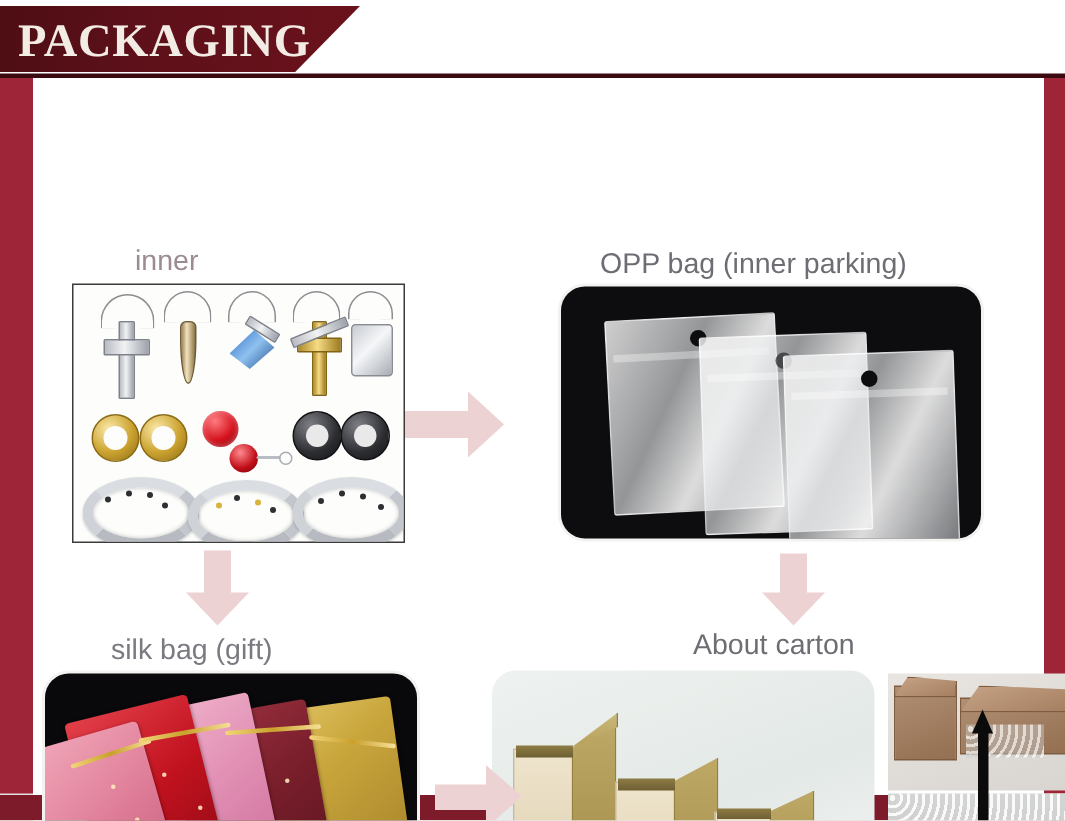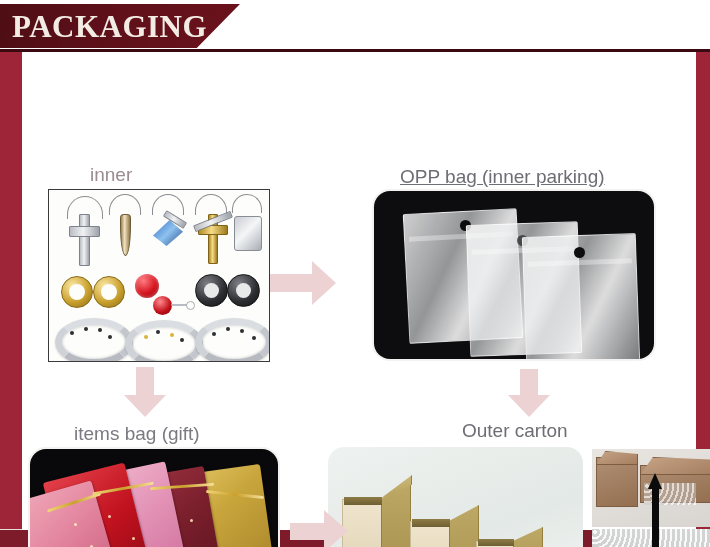--- a/index.html
+++ b/index.html
@@ -111,21 +111,21 @@
 
   
   .sec-label {
     position: absolute;
     font-size: 19px;
     color: #8b8289;
     white-space: nowrap;
     line-height: 1;
   }
   .lbl-items      { left: 68px;  top: 86px;  color:#9b8b92; }
-  .lbl-opp        { left: 378px; top: 88px;  color:#6d6d74;text-decoration:underline; }
+  .lbl-opp        { left: 378px; top: 88px;  color:#6d6d74; }
   .lbl-silk       { left: 52px;  top: 345px; color:#7a7a80; }
   .lbl-carton     { left: 440px; top: 342px; color:#6d6d74; }
 
   
   .panel { position: absolute; overflow: hidden; }
 
   
   .items-photo {
     left: 26px; top: 110px;
     width: 220px; height: 171px;
@@ -375,22 +375,22 @@
 
   <div class="frame-left"></div>
   <div class="frame-right"></div>
   <div class="frame-bottom-hi"></div>
   <div class="frame-bottom"></div>
 
   <div class="canvas">
 
     <div class="sec-label lbl-items">inner</div>
     <div class="sec-label lbl-opp">OPP bag (inner parking)</div>
-    <div class="sec-label lbl-silk">items bag (gift)</div>
-    <div class="sec-label lbl-carton">Outer carton</div>
+    <div class="sec-label lbl-silk">silk bag (gift)</div>
+    <div class="sec-label lbl-carton">About carton</div>
 
     <div class="panel items-photo">
 
       <div class="pendant" style="left:14px; top:6px; width:40px; height:68px;">
         <div class="chain" style="left:4px; top:0px;"></div>
         <div class="cross-v" style="left:16px; top:18px; width:9px; height:50px;"></div>
         <div class="cross-h" style="left:6px; top:30px; width:29px; height:9px;"></div>
       </div>
 
       <div class="pendant" style="left:58px; top:4px; width:36px; height:70px;">

